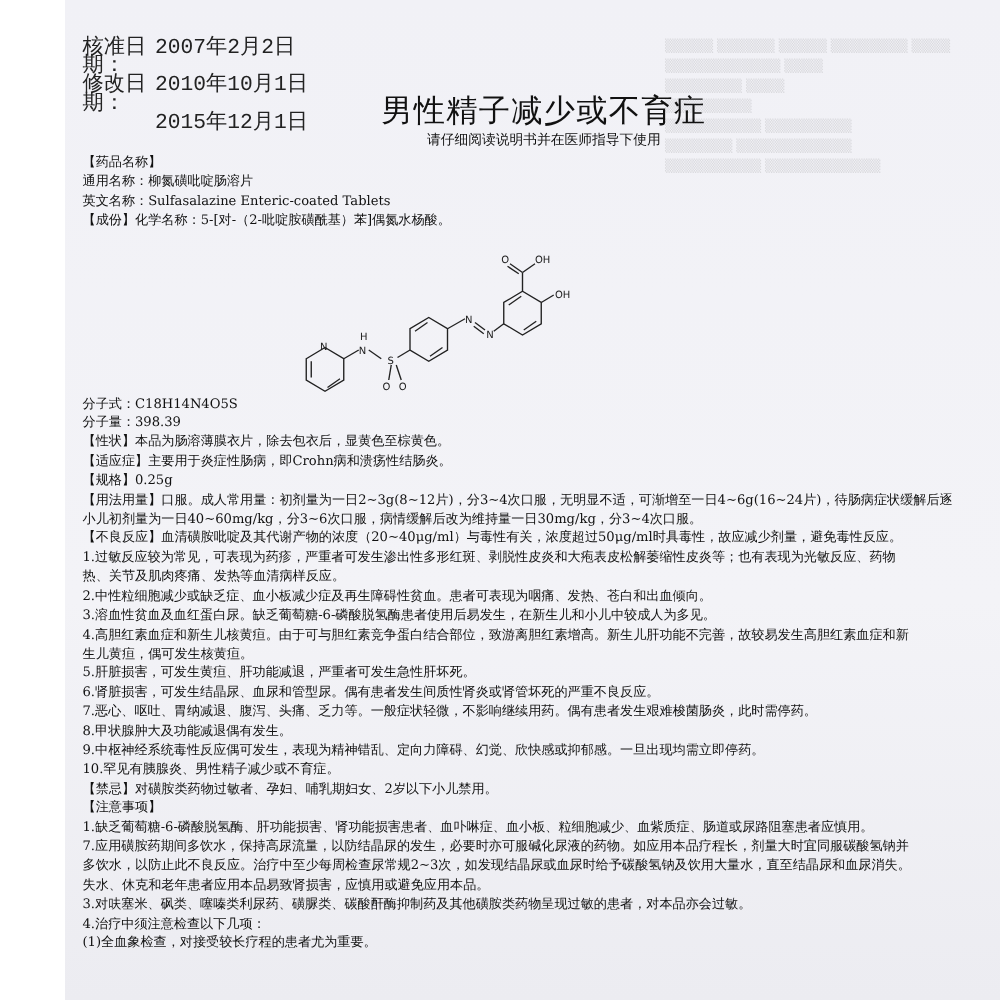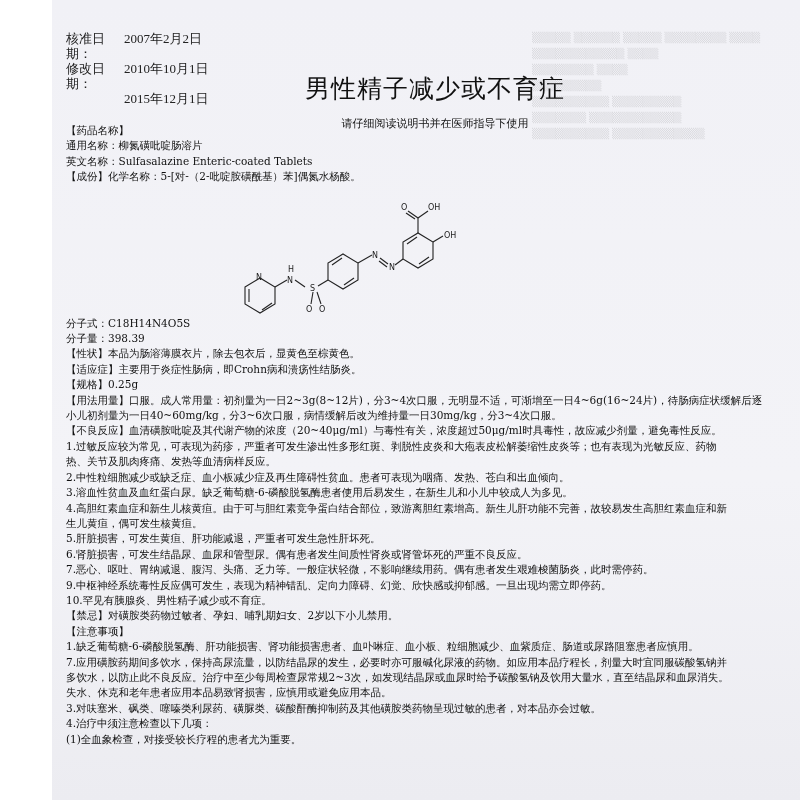--- a/index.html
+++ b/index.html
@@ -14,34 +14,34 @@
       position: absolute; left: 52px; top: 0; width: 748px; height: 800px;
       background: linear-gradient(180deg, #f1f1f6 0%, #f3f3f7 60%, #ececf1 100%);
     }
     .ghost {
       position: absolute; left: 480px; top: 30px; width: 270px; height: 330px;
       opacity: 0.12; font-size: 10px; line-height: 16px; color: #333;
       overflow: hidden;
     }
     .dates {
       position: absolute; left: 66px; top: 31px;
-      font-family: Liberation Serif, serif;
-      font-size: 13px; line-height: 15px; color: #222;
+      font-family: Liberation Mono, monospace;
+      font-size: 17px; line-height: 15px; color: #222;
     }
     .dates .row { display: flex; }
     .dates .lab { width: 58px; }
     .title {
       position: absolute; left: 0; width: 800px; top: 72px; text-align: center;
       font-family: "DejaVu Sans", "Liberation Sans", sans-serif;
       font-size: 25px; letter-spacing: 1px; color: #111; padding-left: 70px; box-sizing: border-box;
     }
     .subtitle {
       position: absolute; left: 0; width: 800px; top: 104px; text-align: center;
       font-family: "DejaVu Sans", "Liberation Sans", sans-serif;
-      font-size: 11px; color: #111; padding-left: 70px; box-sizing: border-box; margin-top: 12px;
+      font-size: 11px; color: #111; padding-left: 70px; box-sizing: border-box;
     }
     .content {
       position: absolute; left: 66px; top: 123px; width: 720px;
       font-size: 10.5px; line-height: 15.4px; color: #111;
     }
     .content p { margin: 0; white-space: nowrap; }
     .sec { font-family: "DejaVu Sans", "Liberation Sans", sans-serif; }
     .structure {
       position: absolute; left: 225px; top: 192px; width: 240px; height: 135px;
     }
@@ -90,20 +90,21 @@
   <p><span class="sec">【不良反应】</span><span>血清磺胺吡啶及其代谢产物的浓度（20~40μg/ml）与毒性有关，浓度超过50μg/ml时具毒性，故应减少剂量，避免毒性反应。</span></p>
   <p>1.过敏反应较为常见，可表现为药疹，严重者可发生渗出性多形红斑、剥脱性皮炎和大疱表皮松解萎缩性皮炎等；也有表现为光敏反应、药物</p>
   <p>热、关节及肌肉疼痛、发热等血清病样反应。</p>
   <p>2.中性粒细胞减少或缺乏症、血小板减少症及再生障碍性贫血。患者可表现为咽痛、发热、苍白和出血倾向。</p>
   <p>3.溶血性贫血及血红蛋白尿。缺乏葡萄糖-6-磷酸脱氢酶患者使用后易发生，在新生儿和小儿中较成人为多见。</p>
   <p>4.高胆红素血症和新生儿核黄疸。由于可与胆红素竞争蛋白结合部位，致游离胆红素增高。新生儿肝功能不完善，故较易发生高胆红素血症和新</p>
   <p>生儿黄疸，偶可发生核黄疸。</p>
   <p>5.肝脏损害，可发生黄疸、肝功能减退，严重者可发生急性肝坏死。</p>
   <p>6.肾脏损害，可发生结晶尿、血尿和管型尿。偶有患者发生间质性肾炎或肾管坏死的严重不良反应。</p>
   <p>7.恶心、呕吐、胃纳减退、腹泻、头痛、乏力等。一般症状轻微，不影响继续用药。偶有患者发生艰难梭菌肠炎，此时需停药。</p>
+  <p>8.甲状腺肿大及功能减退偶有发生。</p>
   <p>9.中枢神经系统毒性反应偶可发生，表现为精神错乱、定向力障碍、幻觉、欣快感或抑郁感。一旦出现均需立即停药。</p>
   <p>10.罕见有胰腺炎、男性精子减少或不育症。</p>
   <p><span class="sec">【禁忌】</span><span>对磺胺类药物过敏者、孕妇、哺乳期妇女、2岁以下小儿禁用。</span></p>
   <p class="sec">【注意事项】</p>
   <p>1.缺乏葡萄糖-6-磷酸脱氢酶、肝功能损害、肾功能损害患者、血卟啉症、血小板、粒细胞减少、血紫质症、肠道或尿路阻塞患者应慎用。</p>
   <p>7.应用磺胺药期间多饮水，保持高尿流量，以防结晶尿的发生，必要时亦可服碱化尿液的药物。如应用本品疗程长，剂量大时宜同服碳酸氢钠并</p>
   <p>多饮水，以防止此不良反应。治疗中至少每周检查尿常规2~3次，如发现结晶尿或血尿时给予碳酸氢钠及饮用大量水，直至结晶尿和血尿消失。</p>
   <p>失水、休克和老年患者应用本品易致肾损害，应慎用或避免应用本品。</p>
   <p>3.对呋塞米、砜类、噻嗪类利尿药、磺脲类、碳酸酐酶抑制药及其他磺胺类药物呈现过敏的患者，对本品亦会过敏。</p>
   <p>4.治疗中须注意检查以下几项：</p>

